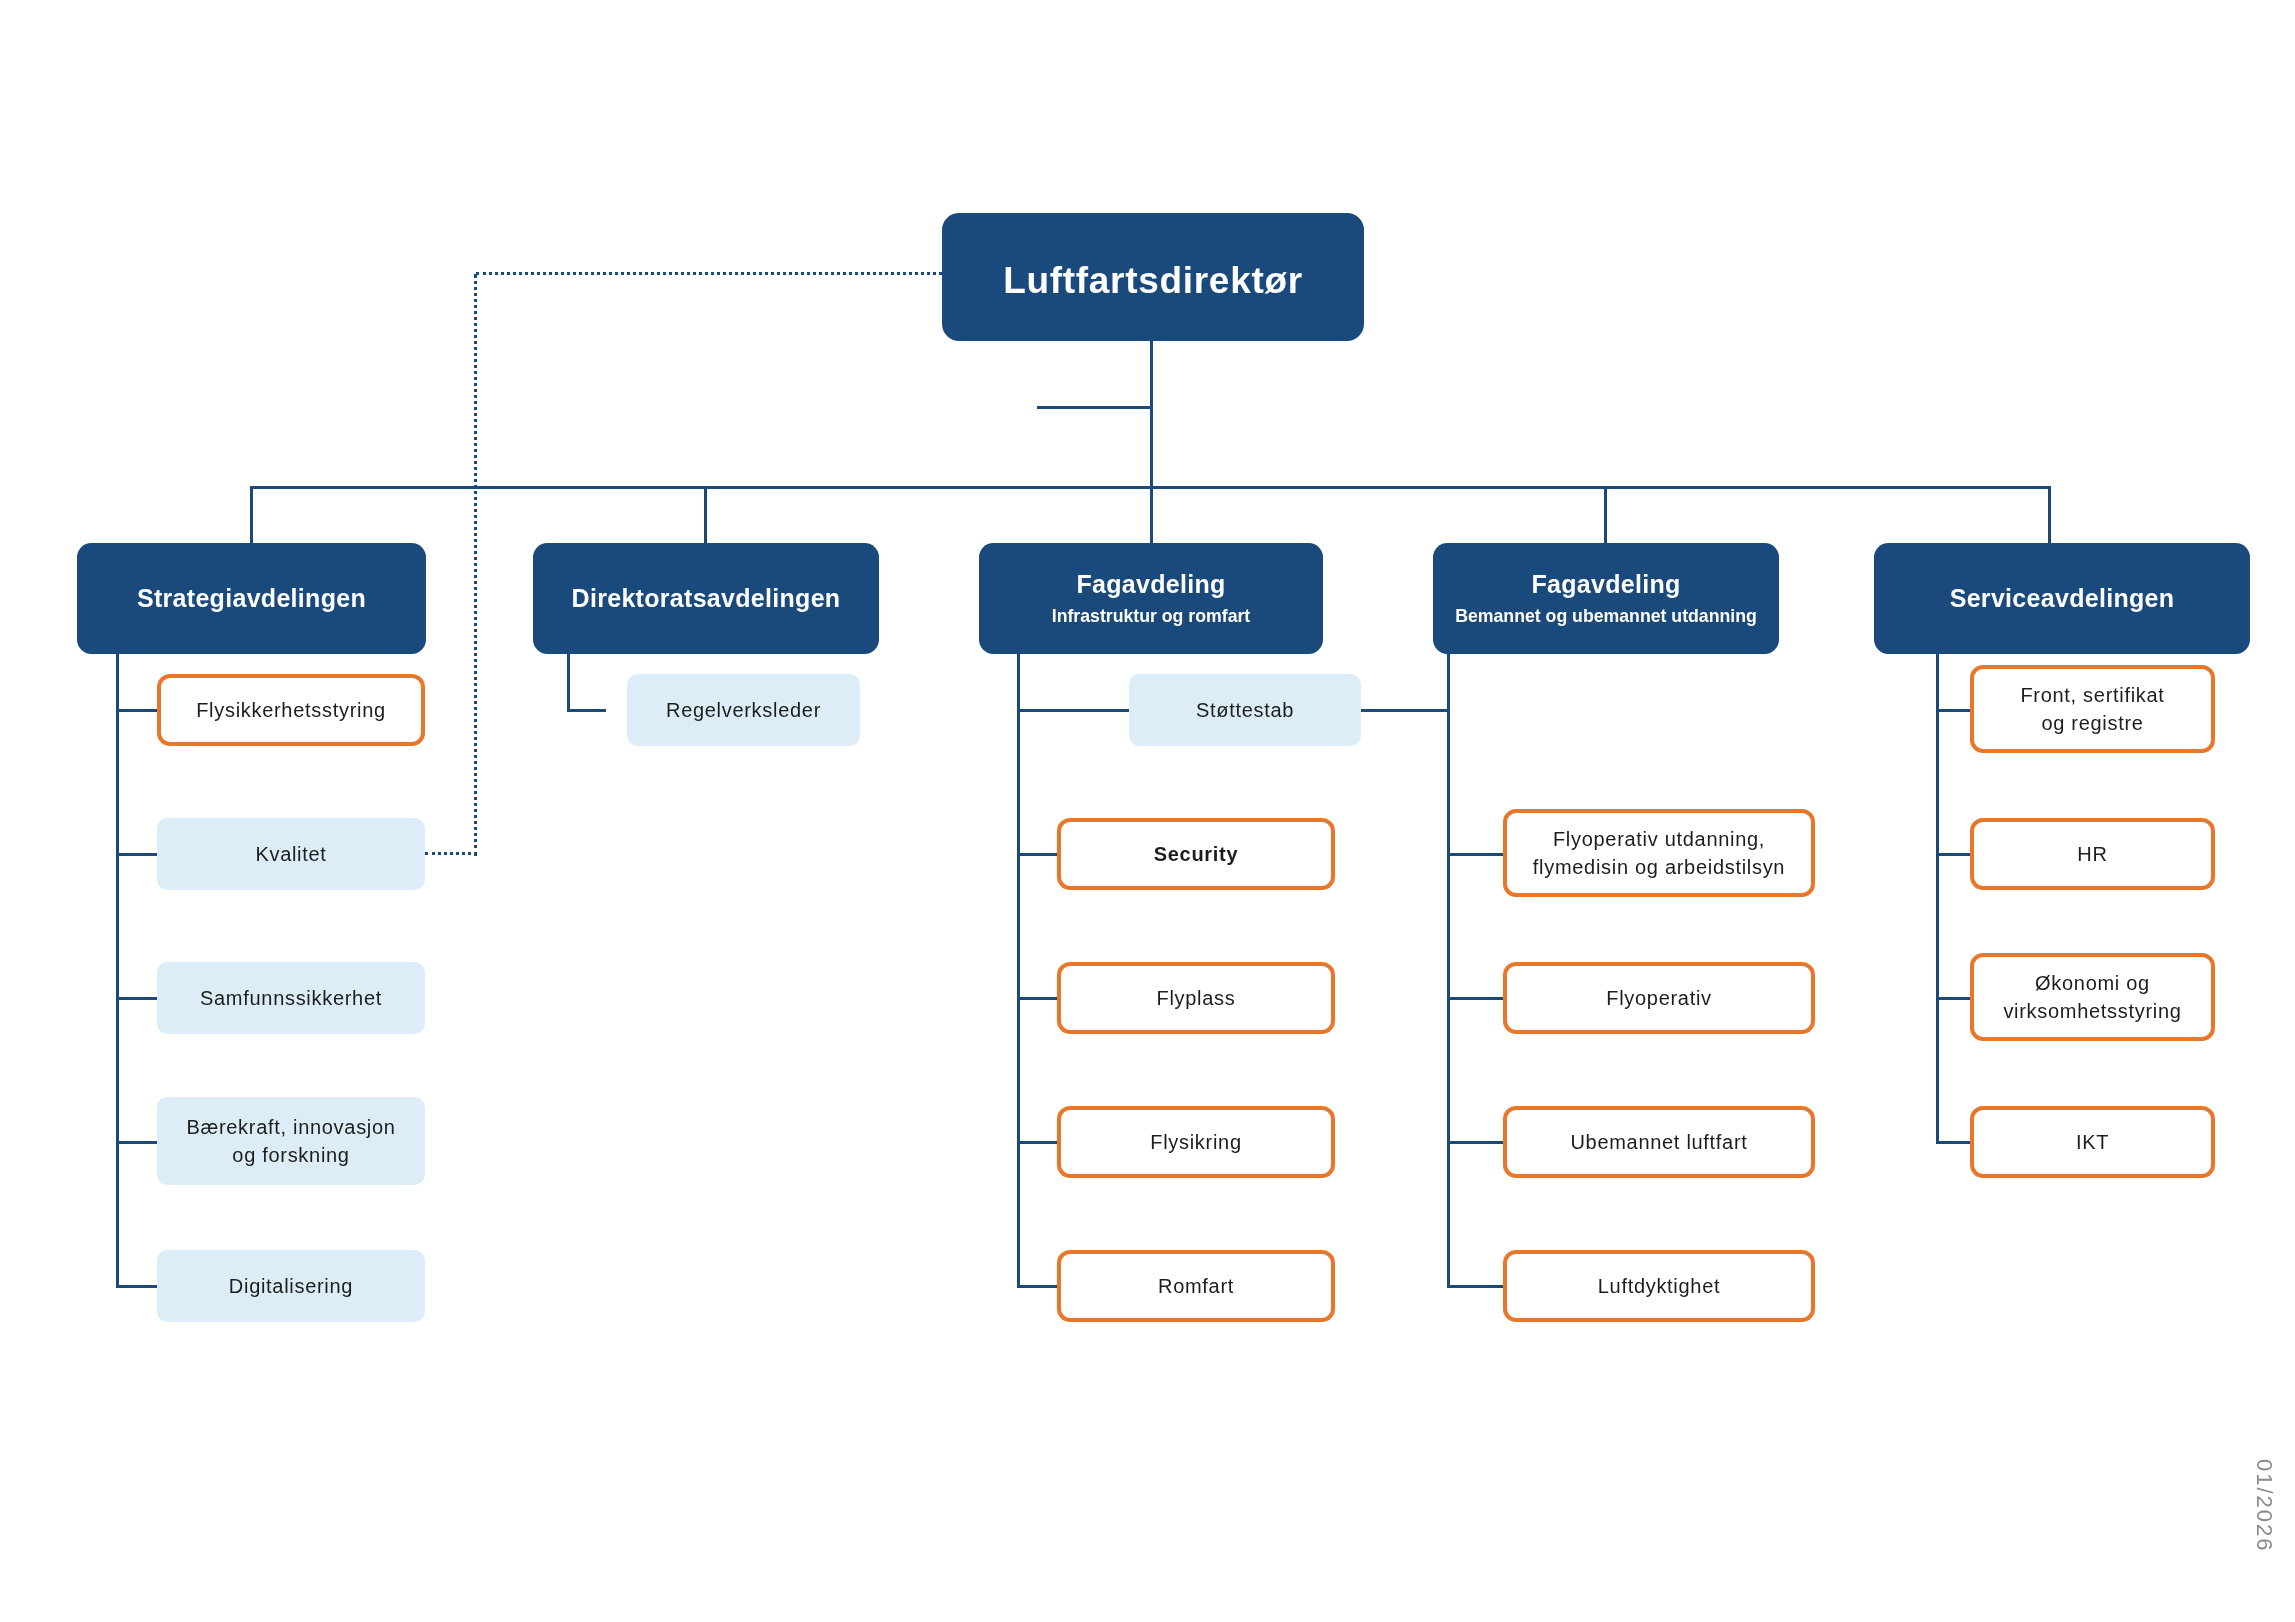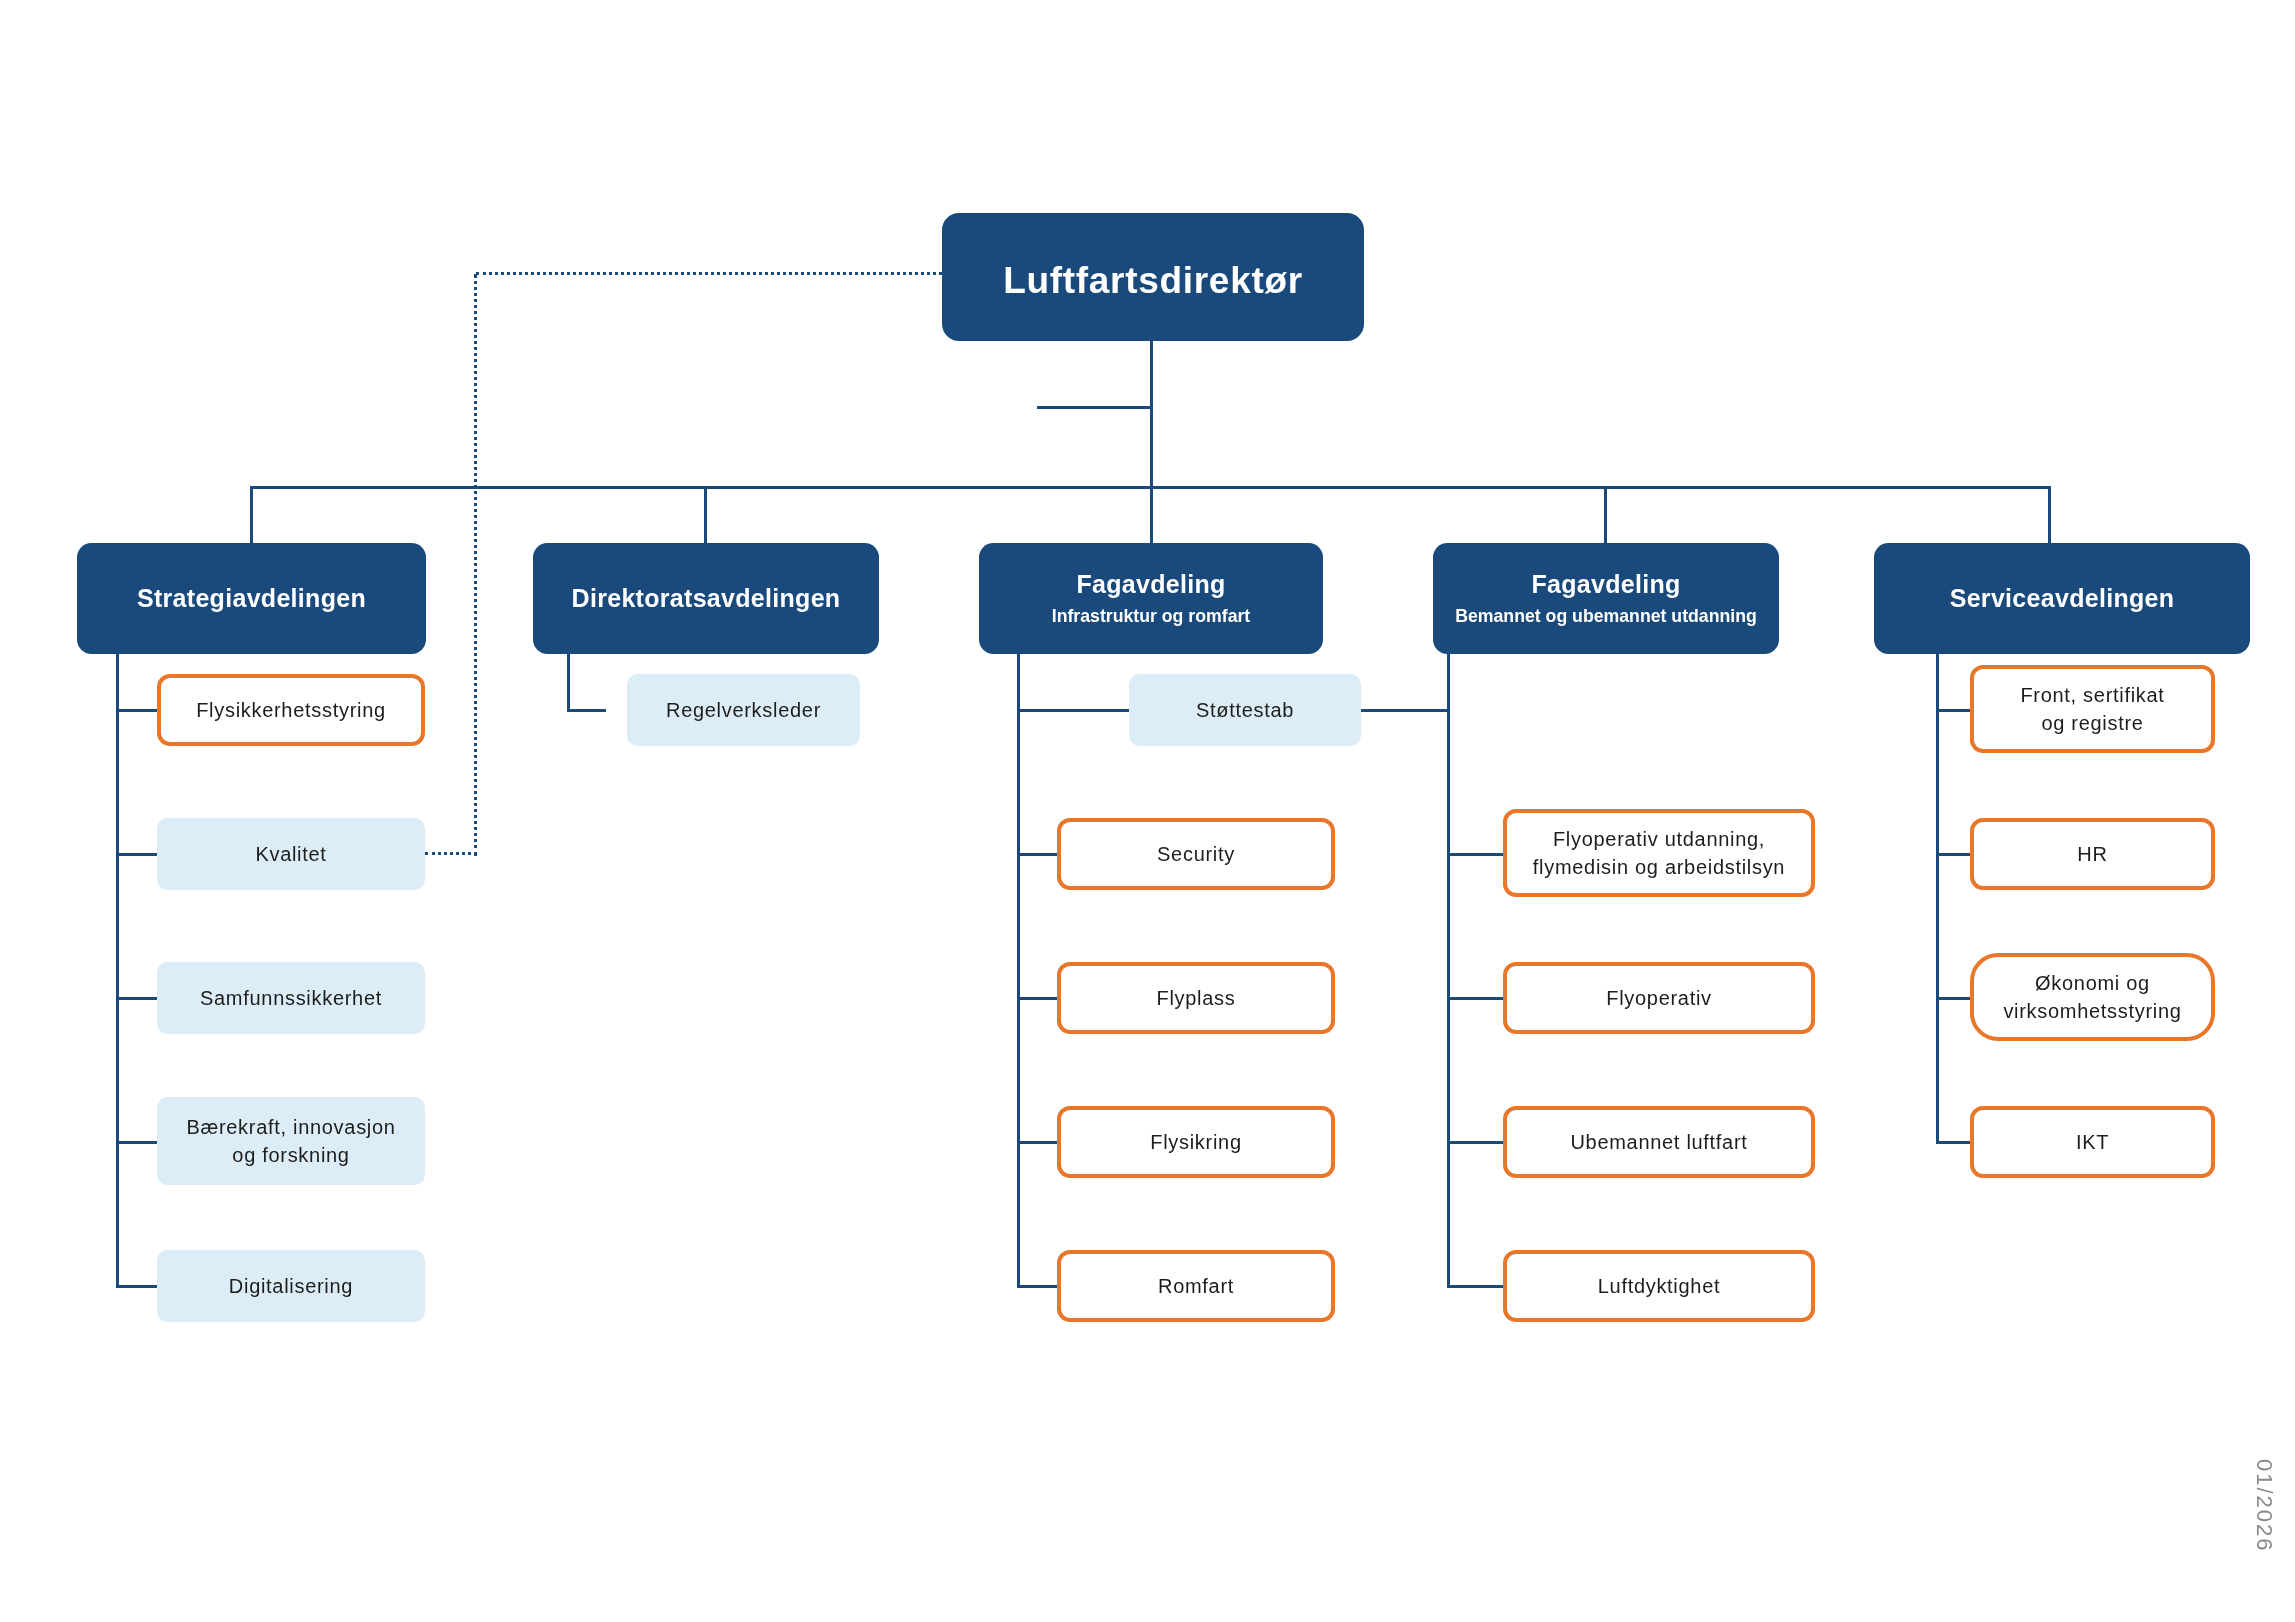--- a/index.html
+++ b/index.html
@@ -133,21 +133,21 @@
     <span>Digitalisering</span>
   </div>
 
   <div class="node child blue-child" style="left:627px;top:674px;width:233px;height:72px;">
     <span>Regelverksleder</span>
   </div>
 
   <div class="node child blue-child" style="left:1129px;top:674px;width:232px;height:72px;">
     <span>Støttestab</span>
   </div>
-  <div class="node child orange-child" style="left:1057px;top:818px;width:278px;height:72px;">
+  <div class="node child orange-child" style="left:1057px;top:818px;width:278px;height:72px;font-weight:bold;">
     <span>Security</span>
   </div>
   <div class="node child orange-child" style="left:1057px;top:962px;width:278px;height:72px;">
     <span>Flyplass</span>
   </div>
   <div class="node child orange-child" style="left:1057px;top:1106px;width:278px;height:72px;">
     <span>Flysikring</span>
   </div>
   <div class="node child orange-child" style="left:1057px;top:1250px;width:278px;height:72px;">
     <span>Romfart</span>
@@ -167,21 +167,21 @@
     <span>Luftdyktighet</span>
   </div>
 
   <div class="node child orange-child" style="left:1970px;top:665px;width:245px;height:88px;">
     <span>Front, sertifikat
 og registre</span>
   </div>
   <div class="node child orange-child" style="left:1970px;top:818px;width:245px;height:72px;">
     <span>HR</span>
   </div>
-  <div class="node child orange-child" style="left:1970px;top:953px;width:245px;height:88px;border-radius:28px;">
+  <div class="node child orange-child" style="left:1970px;top:953px;width:245px;height:88px;">
     <span>Økonomi og
 virksomhetsstyring</span>
   </div>
   <div class="node child orange-child" style="left:1970px;top:1106px;width:245px;height:72px;">
     <span>IKT</span>
   </div>
 
   <div class="footer-note">01/2026</div>
 
 </div>

